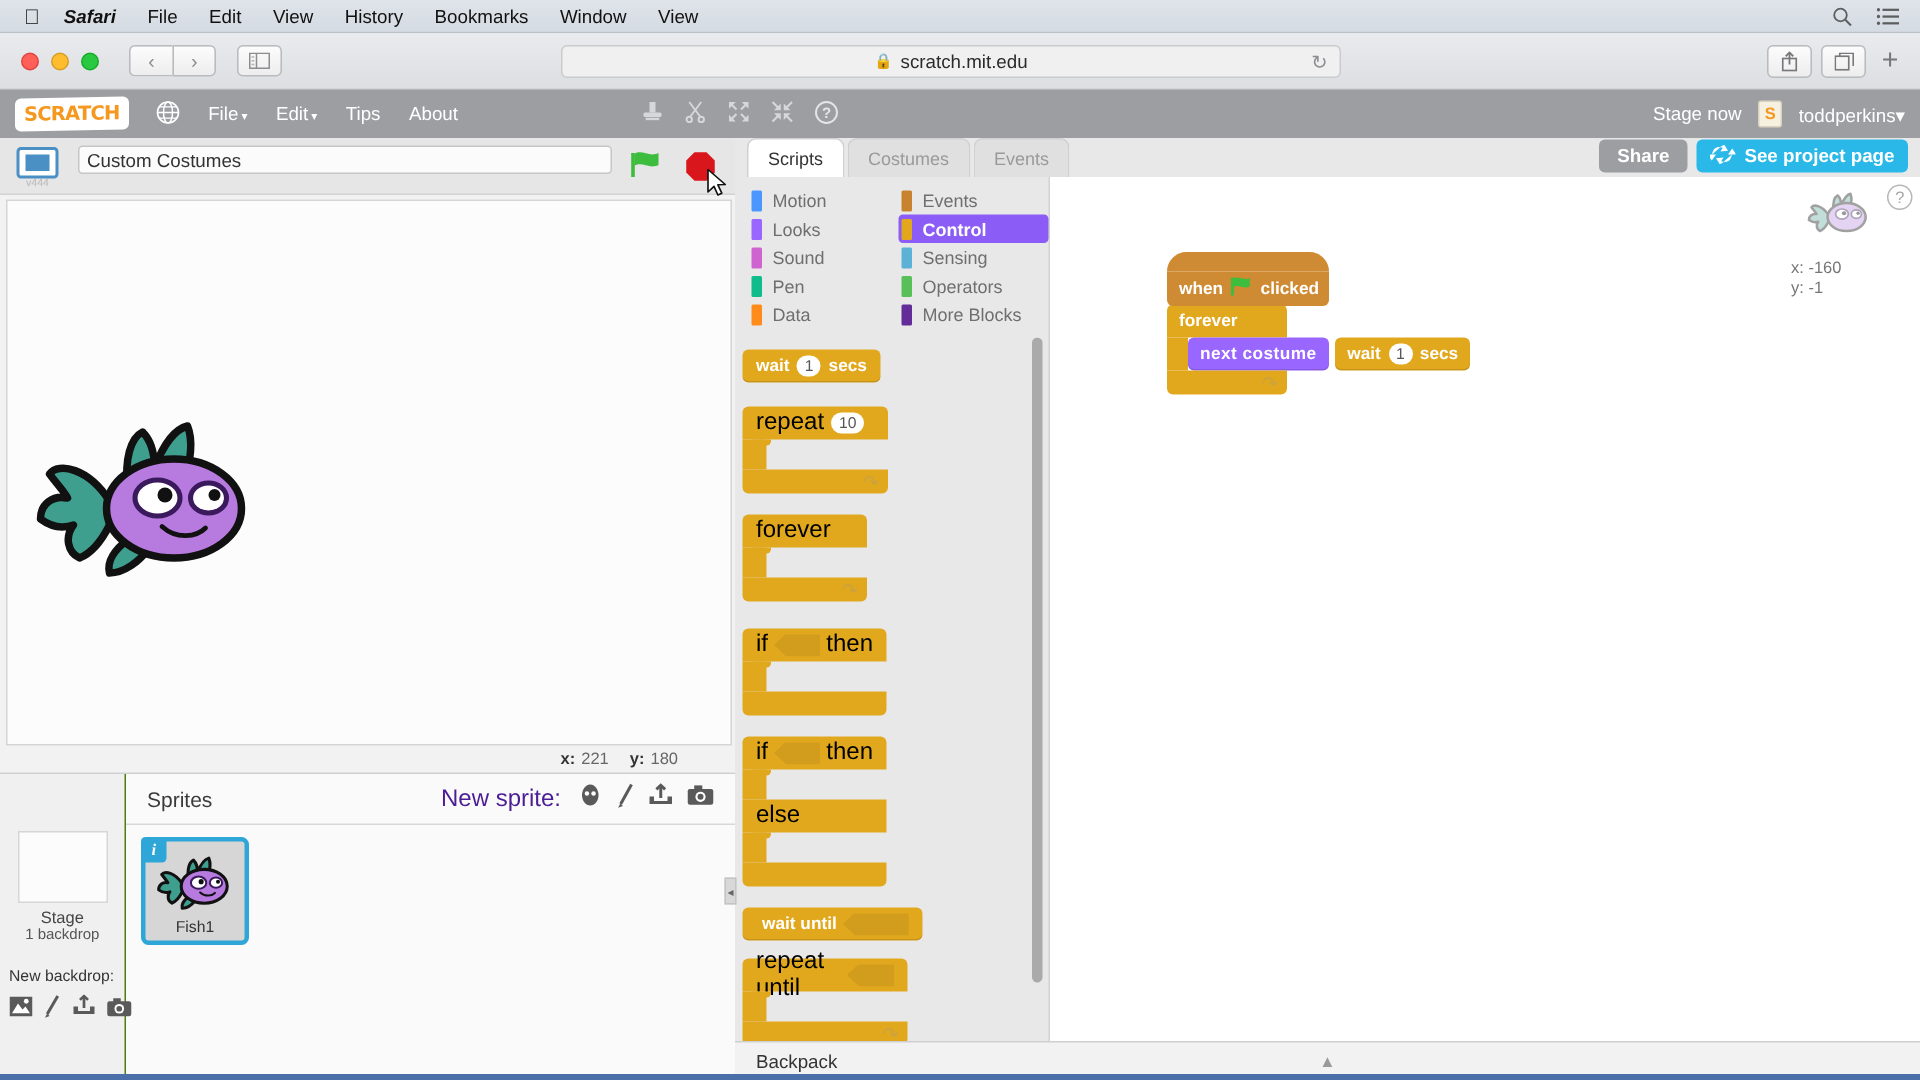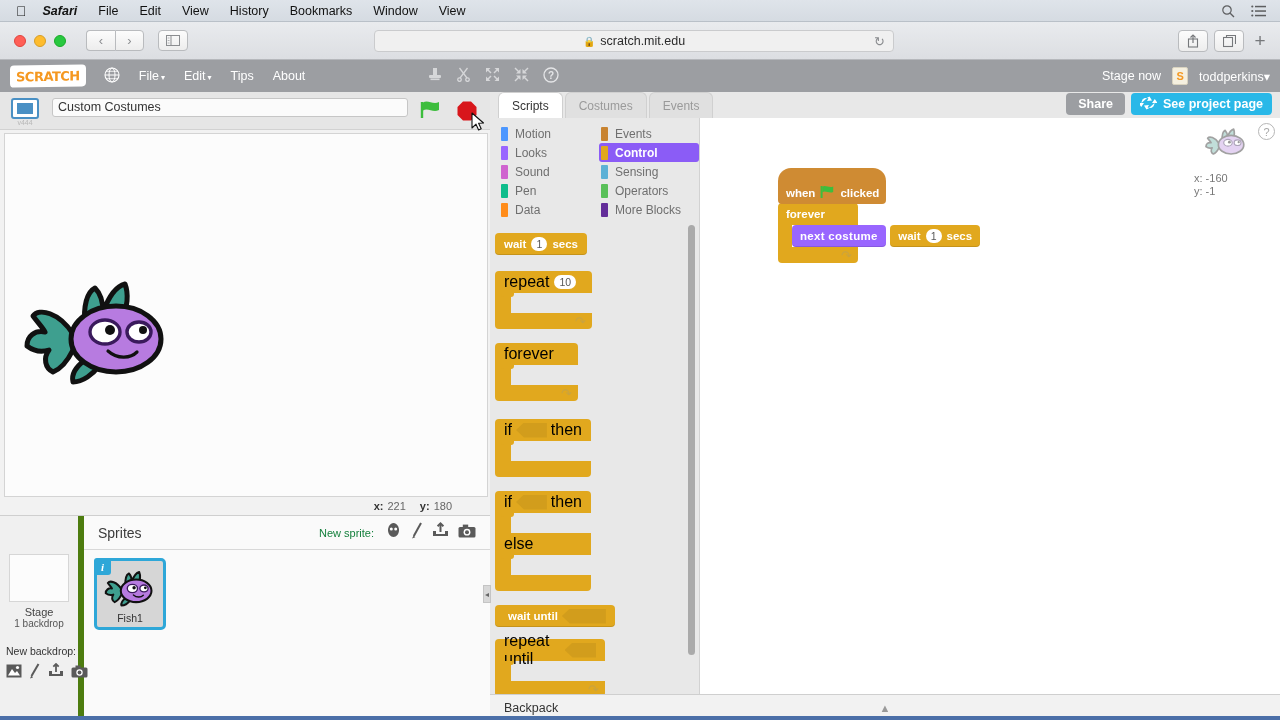--- a/index.html
+++ b/index.html
@@ -140,41 +140,41 @@
   .stage-coords {
     height: 18px; width: 484px; margin-left: 4px;
     display: flex; align-items: center; justify-content: flex-end;
     font-size: 11px; color: #555; padding-right: 22px; background: #f2f2f2;
   }
   .stage-coords b { color: #333; margin-right: 4px; }
   .stage-coords .v { margin-right: 14px; color: #666; }
 
   .sprite-panel { flex: 1; display: flex; border-top: 1px solid #cfcfcf; background: #fafafa; }
   .stage-col {
-    width: 84px; background: #f0f0f0; border-right: 6px solid #4d7c0f;
+    width: 84px; background: #f0f0f0; border-right: 1px solid #4d7c0f;
     padding-top: 38px; text-align: center; position: relative;
   }
   .stage-thumb {
     width: 60px; height: 48px; margin: 0 auto;
     background: #fcfcfc; border: 1px solid #d6d6d6;
   }
   .stage-label { font-size: 11px; color: #444; margin-top: 4px; }
   .stage-sub { font-size: 10px; color: #555; }
   .newbd-label { font-size: 10.5px; color: #333; margin-top: 16px; text-align: left; padding-left: 6px; }
   .newbd-icons { display: flex; align-items: center; gap: 7px; padding-left: 6px; margin-top: 6px; }
 
   .sprites-col { flex: 1; position: relative; }
   .sprites-head {
     height: 34px; display: flex; align-items: center;
     border-bottom: 1px solid #d8d8d8; padding: 0 14px 0 14px;
     background: #fafafa;
   }
   .sprites-title { font-size: 14px; color: #3b3b3b; }
   .newsprite-wrap { margin-left: auto; display: flex; align-items: center; gap: 9px; }
-  .newsprite-label { font-size: 11px; color: #15803d; margin-right: 2px; margin-left: 12px; }
+  .newsprite-label { font-size: 16px; color: #4c1d95; margin-right: 2px; margin-left: 12px; }
   .sprite-list { padding: 8px 0 0 10px; display: flex; flex-wrap: wrap; gap: 8px; }
   .sprite-tile {
     width: 72px; height: 72px; background: #d6d6d6;
     border: 3px solid #2ea7d8; border-radius: 5px;
     position: relative; display: flex; flex-direction: column;
     align-items: center; justify-content: flex-start; padding-top: 4px;
   }
   .sprite-info-badge {
     position: absolute; left: -3px; top: -3px;
     width: 17px; height: 17px; border-radius: 3px 0 3px 0;

